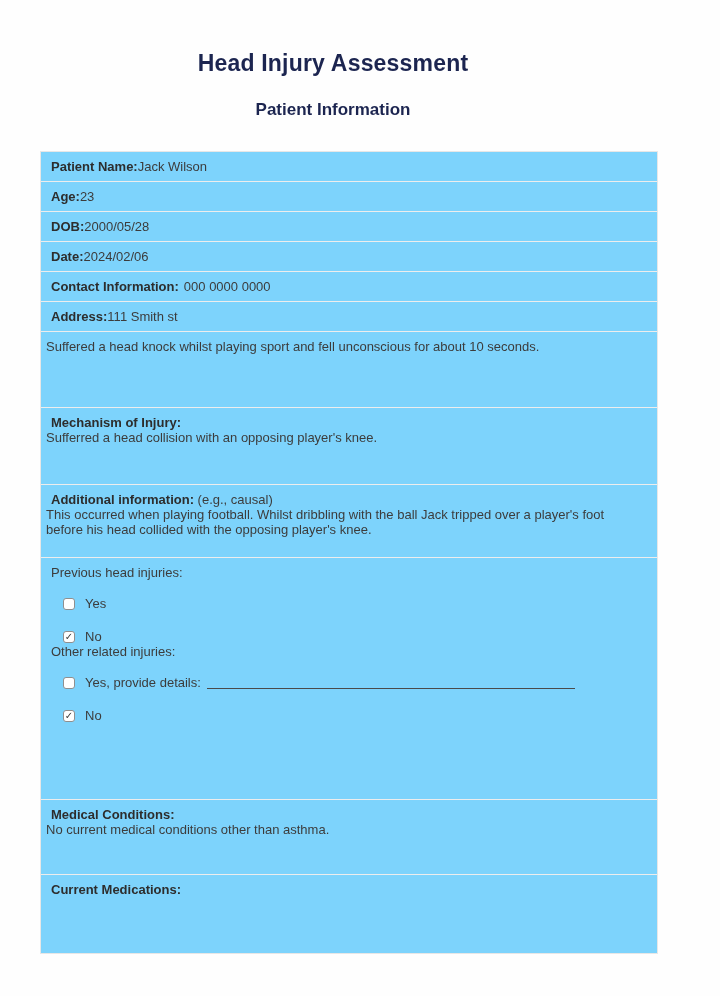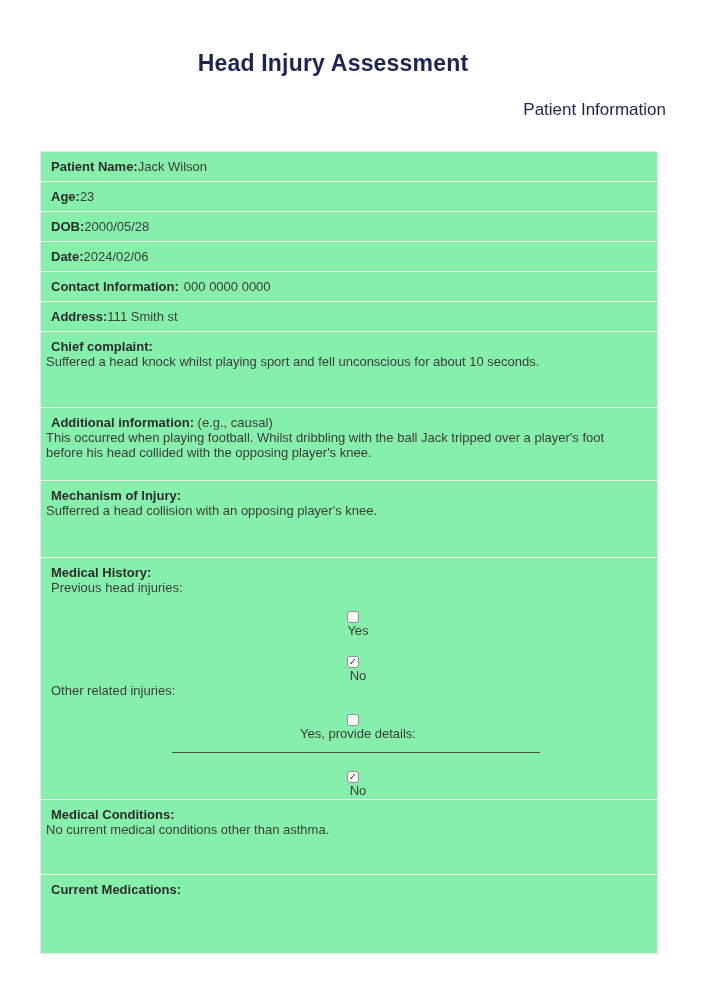--- a/index.html
+++ b/index.html
@@ -17,29 +17,29 @@
   }
   .page-title {
     padding-top: 50px;
     text-align: center;
     font-size: 23px;
     font-weight: bold;
     letter-spacing: 0.2px;
   }
   .page-subtitle {
     margin-top: 23px;
-    text-align: right;
+    text-align: center;
     font-size: 17px;
-    font-weight: normal;
+    font-weight: bold;
   }
   .info-table {
     margin: 31px 0 0 40px;
     width: 618px;
     border: 1px solid #e7e7e7;
-    background: #86efac;
+    background: #7dd3fc;
   }
   .row {
     border-bottom: 1px solid #ededed;
     font-size: 13px;
   }
   .row:last-child { border-bottom: none; }
   .field-row {
     height: 30px;
     display: flex;
     align-items: center;
@@ -73,21 +73,20 @@
   .sec-meds    { height: 78px; }
   .sub-question {
     margin-left: 5px;
     line-height: 15px;
     color: #3c3c3c;
   }
   .check-row {
     display: flex;
     align-items: center;
     margin-left: 17px;
-    flex-direction: column;
   }
   .check-row.mt16 { margin-top: 16px; }
   .check-row.mt18 { margin-top: 18px; }
   .q2 { }
   .checkbox {
     width: 12px;
     height: 12px;
     border: 1px solid #8f8f8f;
     border-radius: 3px;
     background: #ffffff;
@@ -151,39 +150,37 @@
       <span class="field-label">Contact Information:</span>
         <span class="field-value">000 0000 0000</span>
     </div>
 
     <div class="row field-row">
       <span class="field-label">Address:</span>
         <span class="field-value">111 Smith st</span>
     </div>
 
     <div class="row section sec-chief">
-      <div class="section-label">Chief complaint:</div>
       <div class="section-body">Suffered a head knock whilst playing sport and fell unconscious for about 10 seconds.</div>
+    </div>
+
+    <div class="row section sec-mech">
+      <div class="section-label">Mechanism of Injury:</div>
+      <div class="section-body">Sufferred a head collision with an opposing player's knee.</div>
     </div>
 
     <div class="row section sec-add">
       <div class="section-label">
         <span>Additional information:</span>
         <span class="section-hint">(e.g., causal)</span>
       </div>
       <div class="section-body">This occurred when playing football. Whilst dribbling with the ball Jack tripped over a player's foot before his head collided with the opposing player's knee.</div>
     </div>
 
-    <div class="row section sec-mech">
-      <div class="section-label">Mechanism of Injury:</div>
-      <div class="section-body">Sufferred a head collision with an opposing player's knee.</div>
-    </div>
-
     <div class="row section sec-history">
-      <div class="section-label">Medical History:</div>
       <div class="sub-question">Previous head injuries:</div>
 
       <div class="check-row mt16">
         <span class="checkbox"></span>
         <span class="check-label">Yes</span>
       </div>
 
       <div class="check-row mt18">
         <span class="checkbox checked"></span>
         <span class="check-label">No</span>

